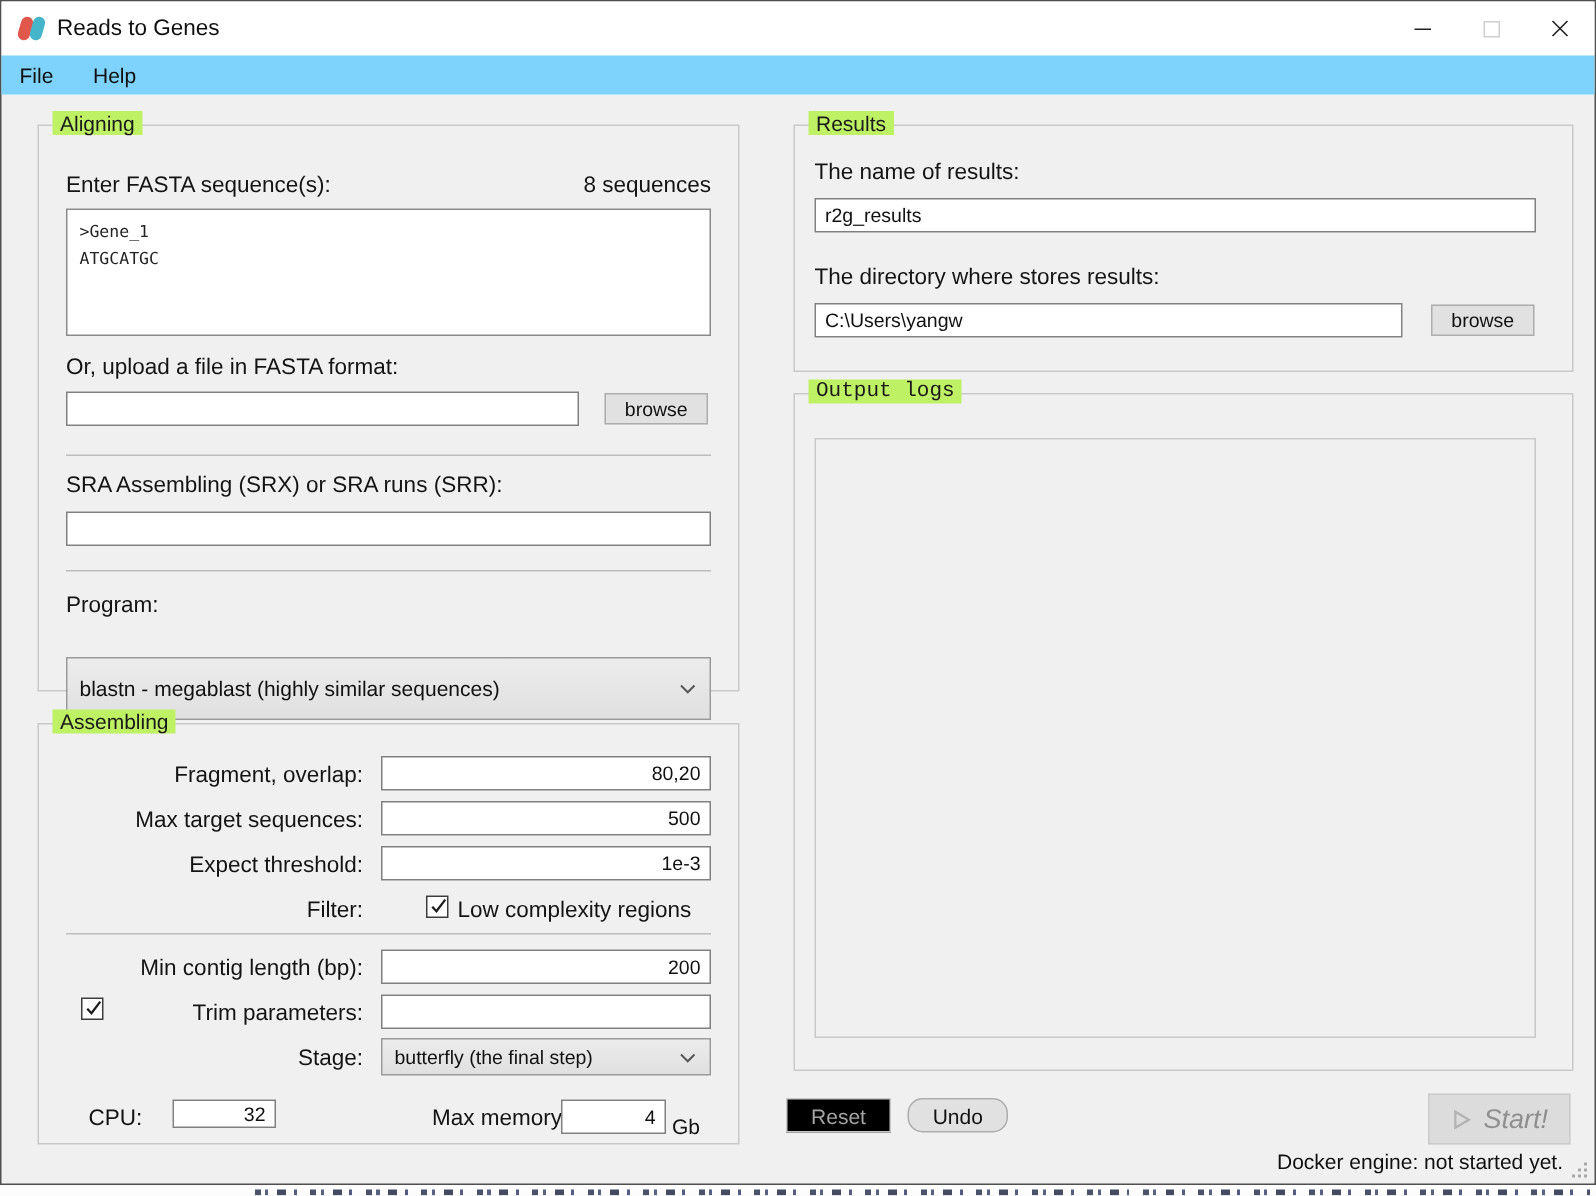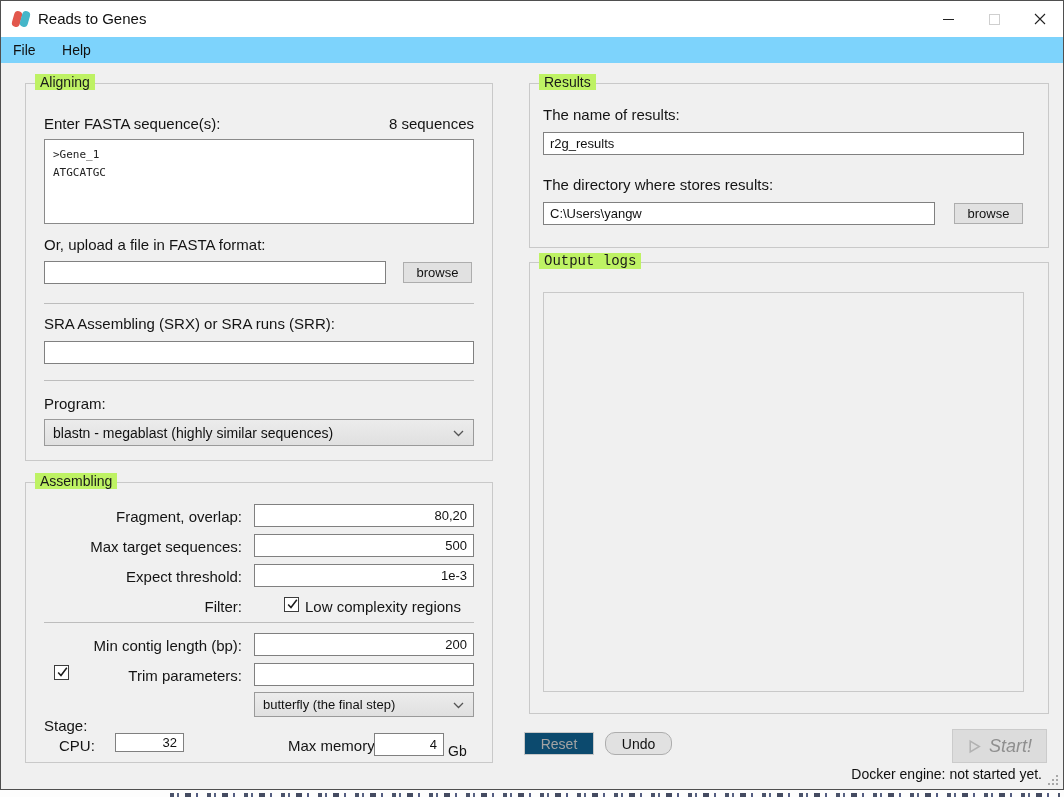--- a/index.html
+++ b/index.html
@@ -25,21 +25,21 @@
   .gb{position:absolute;border:1px solid #c9c9c9;}
   .gb-legend{position:absolute;top:-10px;left:9px;background:#bef264;padding:0 5px;font-size:14px;color:#1a1a1a;}
   .lbl{position:absolute;font-size:15px;color:#141414;white-space:nowrap;}
   .sep{position:absolute;height:1px;background:#bdbdbd;left:18px;right:18px;}
 
   
   .tin{position:absolute;box-sizing:border-box;border:1px solid #808080;background:#fff;font-family:"Liberation Sans",sans-serif;font-size:13px;color:#111;padding:0 6px;outline:none;}
   .tin.num{text-align:right;}
   .txa{position:absolute;box-sizing:border-box;border:1px solid #8a8a8a;background:#fff;font-family:"DejaVu Sans Mono",monospace;font-size:11px;color:#222;padding:6px 8px;resize:none;outline:none;line-height:1.6;}
   .btn{position:absolute;box-sizing:border-box;border:1px solid #adadad;background:#e1e1e1;font-family:"Liberation Sans",sans-serif;font-size:13px;color:#111;display:flex;align-items:center;justify-content:center;}
-  .btn.disabled{border-color:#c8c8c8;background:#0c4a6e;color:#a3a3a3;}
+  .btn.disabled{border-color:#c8c8c8;background:#000000;color:#a3a3a3;}
   .sel{position:absolute;box-sizing:border-box;border:1px solid #9a9a9a;background:linear-gradient(#ececec,#e0e0e0);font-size:14px;color:#111;display:flex;align-items:center;padding:0 26px 0 8px;white-space:nowrap;overflow:hidden;}
   .sel .chev{position:absolute;right:9px;top:50%;margin-top:-3px;}
   .cb{position:absolute;width:15px;height:15px;box-sizing:border-box;border:1px solid #3c3c3c;background:#fff;}
   .cb svg{position:absolute;left:1px;top:0px;overflow:visible;}
 
   
   .status-text{position:absolute;right:21px;top:765px;font-size:14px;color:#101010;}
   .grip{position:absolute;right:5px;bottom:4px;width:10px;height:10px;}
   .grip i{position:absolute;width:2px;height:2px;background:#a8a8a8;}
   .start-label{font-style:italic;font-size:18px;color:#8f8f8f;margin-left:7px;}
@@ -93,21 +93,21 @@
       <button class="btn" style="left:377px;top:178px;width:69px;height:21px;">browse</button>
 
       <div class="sep" style="top:219px;"></div>
 
       <span class="lbl" style="left:18px;top:231px;">SRA Assembling (SRX) or SRA runs (SRR):</span>
       <input class="tin" style="left: 18px; top: 257px; width: 430px; height: 23px;" value="">
 
       <div class="sep" style="top:296px;"></div>
 
       <span class="lbl" style="left:18px;top:311px;">Program:</span>
-      <div class="sel" style="left:18px;top:335px;width:430px;height:27px;">
+      <div class="sel" style="left:18px;top:354px;width:430px;height:42px;">
         <span>blastn - megablast (highly similar sequences)</span>
         <svg class="chev" width="11" height="7" viewBox="0 0 11 7">
             <polyline points="1,1 5.5,5.5 10,1" fill="none" stroke="#555" stroke-width="1.3"></polyline>
           </svg>
       </div>
     </div>
 
     <div class="gb" style="left:24px;top:481px;width:466px;height:279px;">
       <span class="gb-legend">Assembling</span>
 
@@ -134,21 +134,21 @@
       <input class="tin num" style="left: 228px; top: 150px; width: 220px; height: 23px;" value="200">
 
       <span class="cb" style="left:28px;top:182px;">
         <svg width="13" height="13" viewBox="0 0 12 12">
             <polyline points="2,6 4.6,8.8 10,1.6" fill="none" stroke="#1c1c1c" stroke-width="1.4"></polyline>
           </svg>
       </span>
       <span class="lbl" style="left:18px;top:184px;width:198px;text-align:right;">Trim parameters:</span>
       <input class="tin" style="left: 228px; top: 180px; width: 220px; height: 23px;" value="">
 
-      <span class="lbl" style="left:18px;top:214px;width:198px;text-align:left;margin-top:20px;">Stage:</span>
+      <span class="lbl" style="left:18px;top:214px;width:198px;text-align:right;">Stage:</span>
       <div class="sel" style="left:228px;top:209px;width:220px;height:25px;font-size:13px;">
         <span>butterfly (the final step)</span>
         <svg class="chev" width="11" height="7" viewBox="0 0 11 7">
             <polyline points="1,1 5.5,5.5 10,1" fill="none" stroke="#555" stroke-width="1.3"></polyline>
           </svg>
       </div>
 
       <span class="lbl" style="left:33px;top:254px;">CPU:</span>
       <input class="tin num" style="left: 89px; top: 250px; width: 69px; height: 19px;" value="32">
       <span class="lbl" style="left:262px;top:254px;">Max memory:</span>

